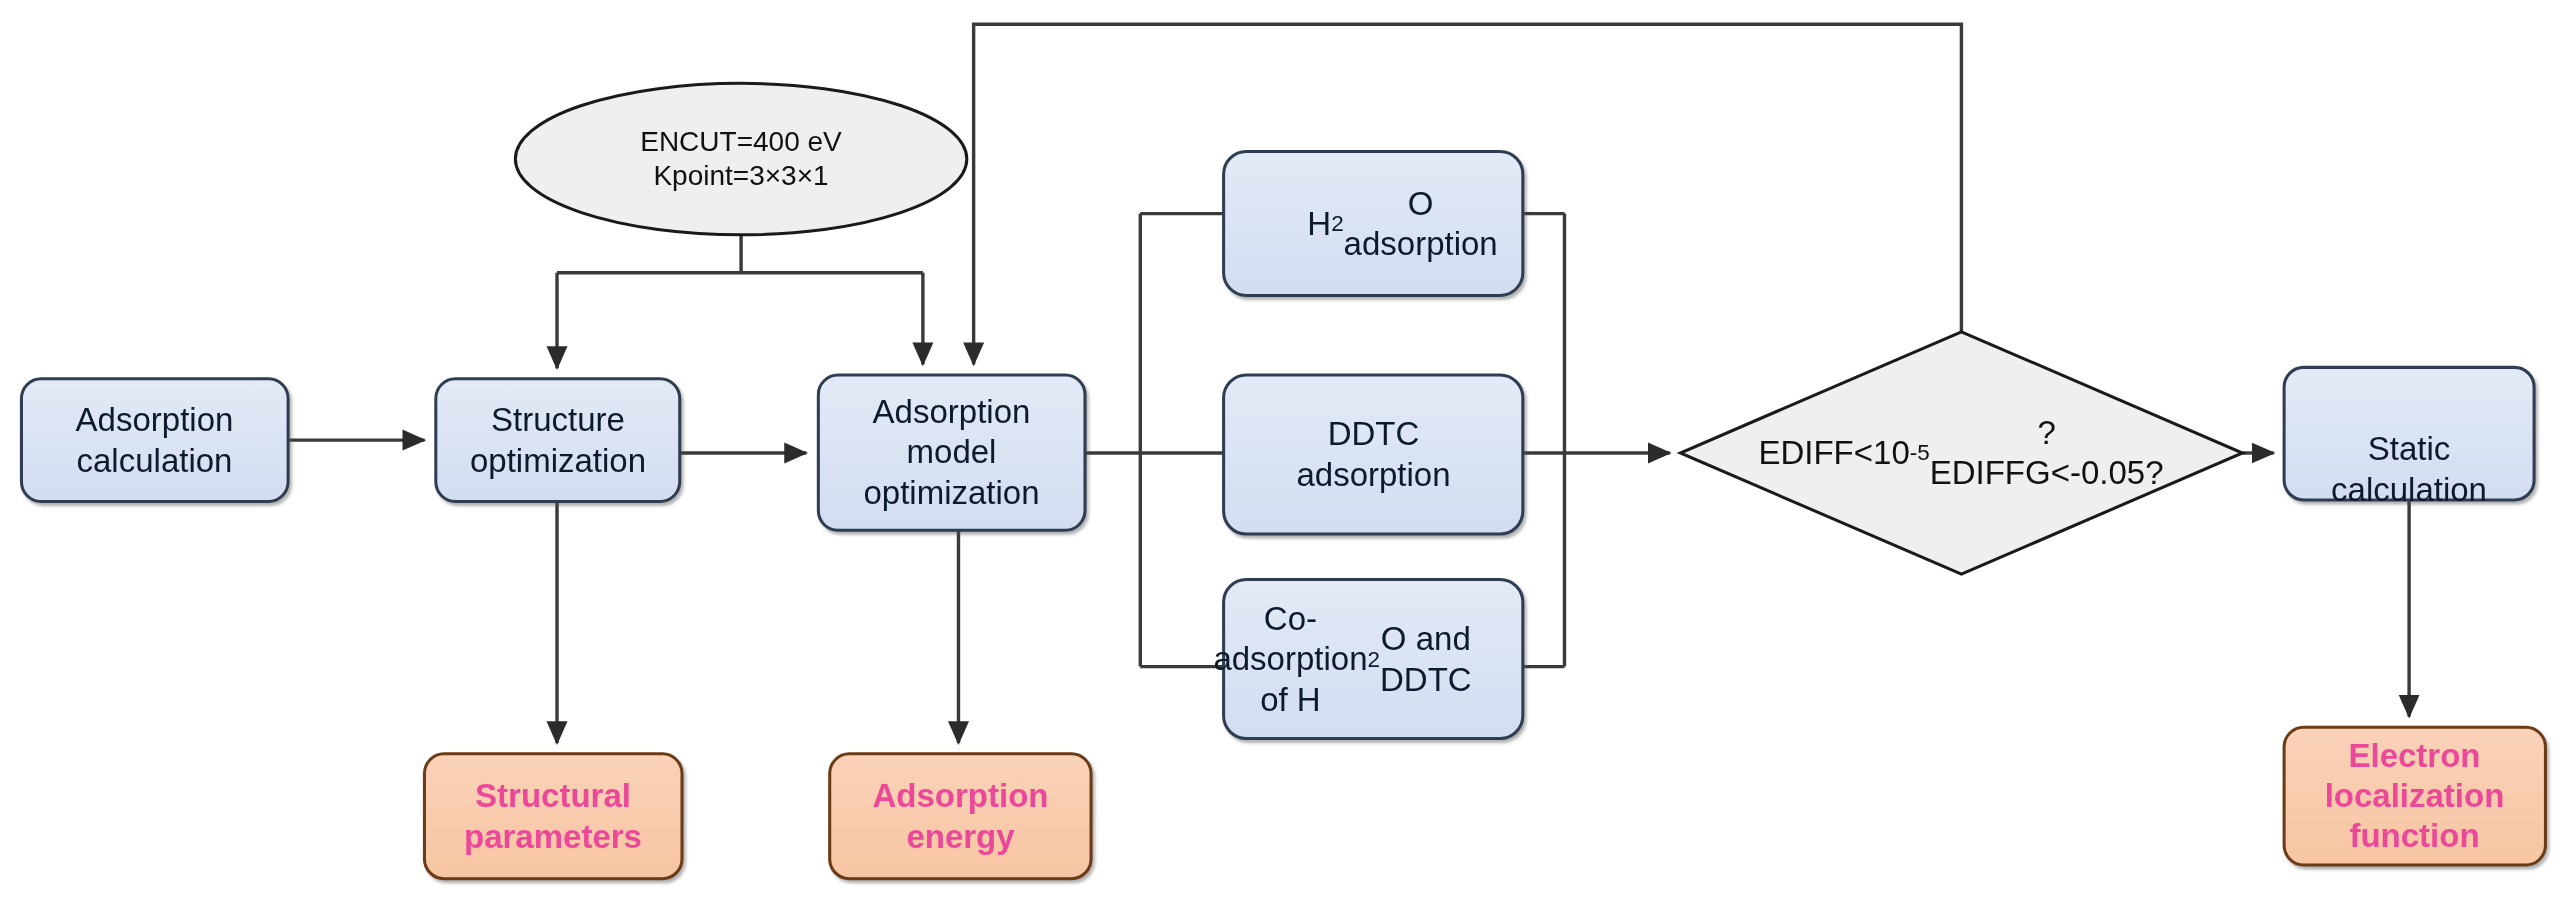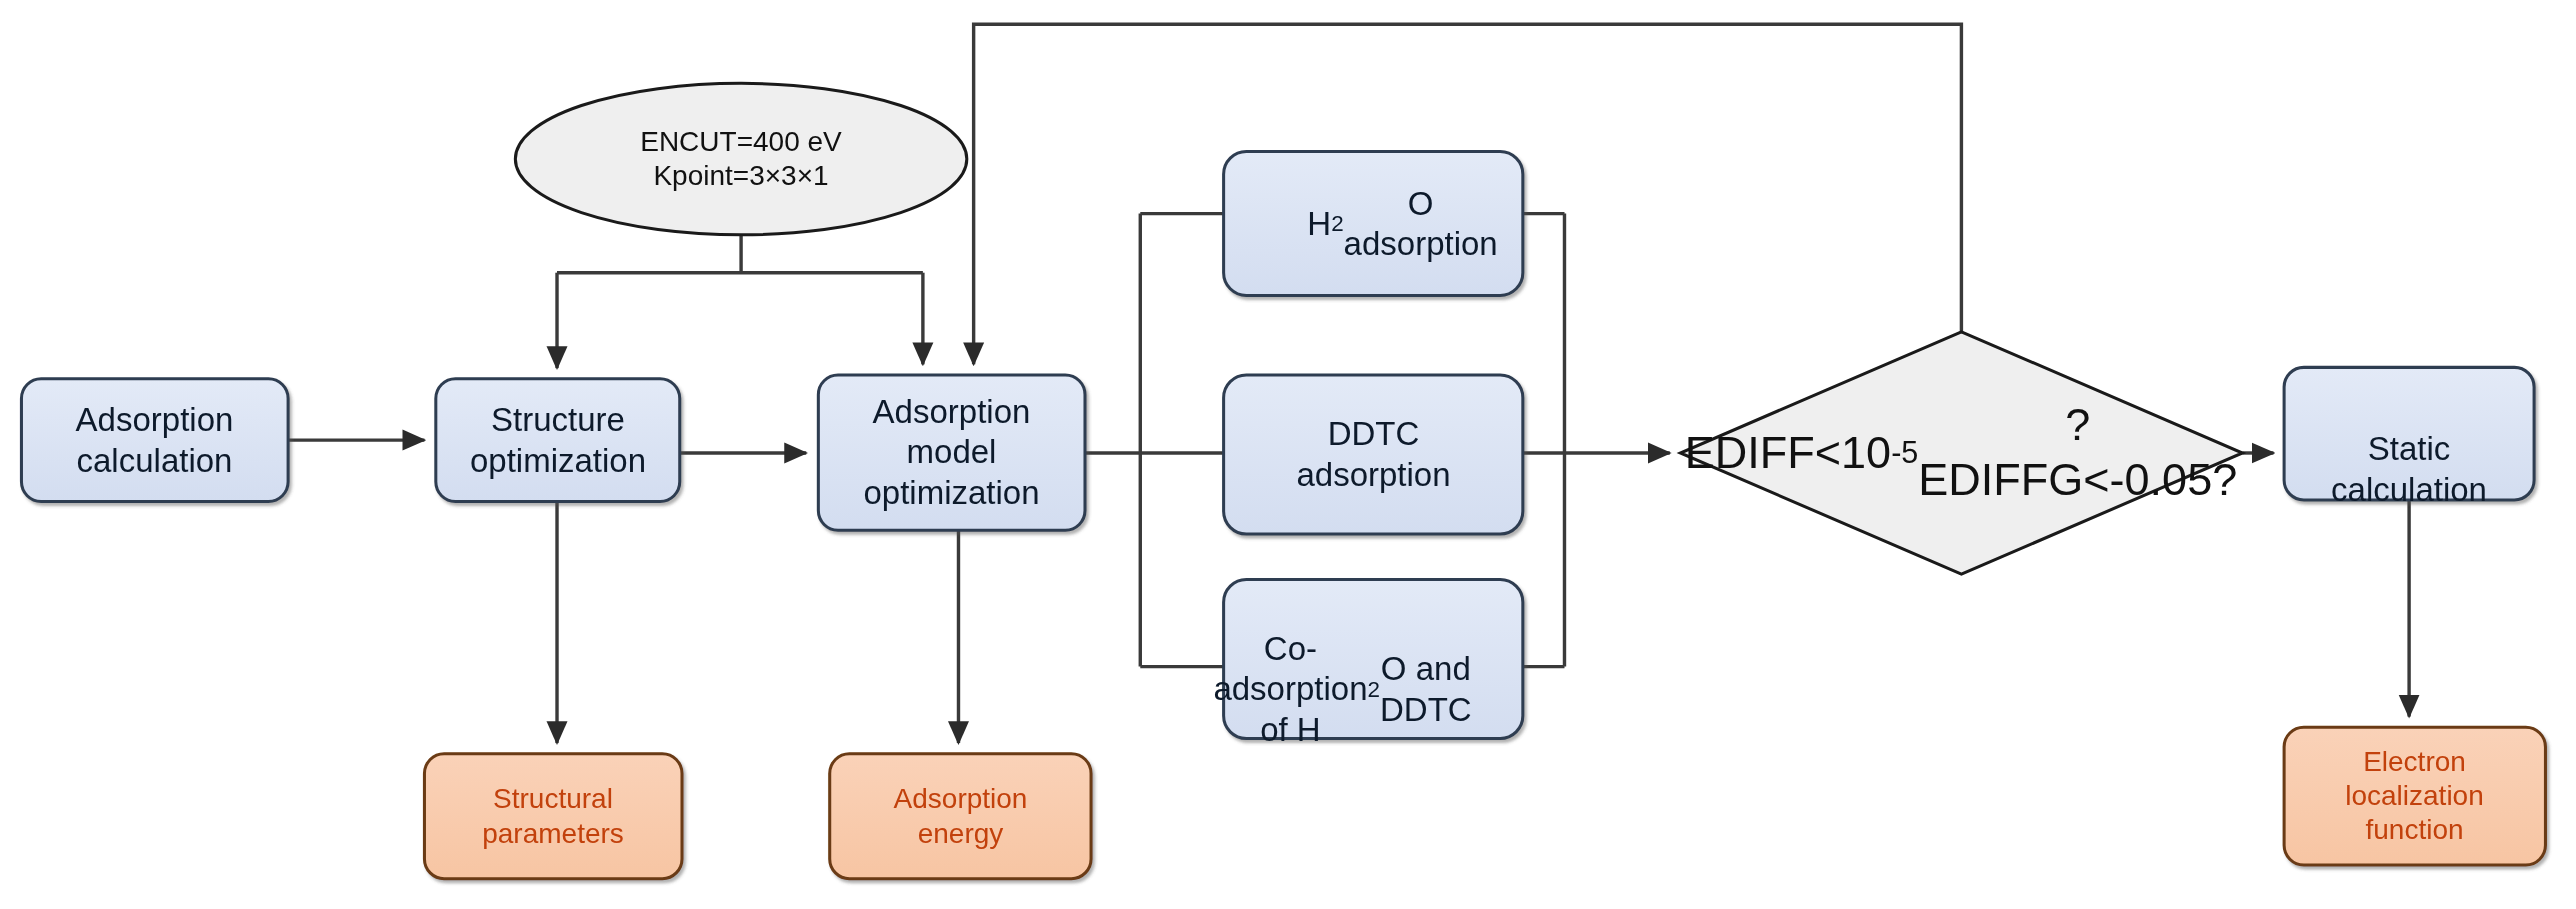--- a/index.html
+++ b/index.html
@@ -32,29 +32,30 @@
     text-align: center;
     pointer-events: none;
     white-space: pre-line;
     line-height: 1.22;
   }
   .lbl-process {
     font-size: 33px;
     color: #0d1a2b;
   }
   .lbl-output {
-    font-size: 28px;
-    color: #c2410c;
+    font-size: 33px;
+    color: #ec4899;
+    font-weight: bold;
   }
   .lbl-param {
     font-size: 28px;
     color: #111111;
   }
   .lbl-decision {
-    font-size: 45px;
+    font-size: 33px;
     color: #111111;
   }
   sub { font-size: 0.68em; vertical-align: -0.28em; }
   sup { font-size: 0.68em; vertical-align: 0.45em; }
 </style>
 </head>
 <body>
 
 <div id="canvas">
 
@@ -143,21 +144,21 @@
 
   <div class="node-label lbl-process" style="left:818px; top:375px; width:267px; height:155px;">Adsorption
 model
 optimization</div>
 
   <div class="node-label lbl-process" style="left:1224px; top:152px; width:357px; height:144px;">H<sub>2</sub>O<br>adsorption</div>
 
   <div class="node-label lbl-process" style="left:1224px; top:375px; width:299px; height:159px;">DDTC
 adsorption</div>
 
-  <div class="node-label lbl-process" style="left:1224px; top:610px; width:237px; height:159px;">Co-adsorption<br>of H<sub>2</sub>O and<br>DDTC</div>
+  <div class="node-label lbl-process" style="left:1224px; top:580px; width:237px; height:159px;">Co-adsorption<br>of H<sub>2</sub>O and<br>DDTC</div>
 
   <div class="node-label lbl-decision" style="left:1718px; top:377px; width:486px; height:152px;">EDIFF&lt;10<sup>-5</sup>?<br>EDIFFG&lt;-0.05?</div>
 
   <div class="node-label lbl-process" style="left:2284px; top:367px; width:250px; height:133px;margin-top:36px;">Static
 calculation</div>
 
   <div class="node-label lbl-output" style="left:424px; top:754px; width:258px; height:125px;">Structural
 parameters</div>
 
   <div class="node-label lbl-output" style="left:830px; top:754px; width:261px; height:125px;">Adsorption

